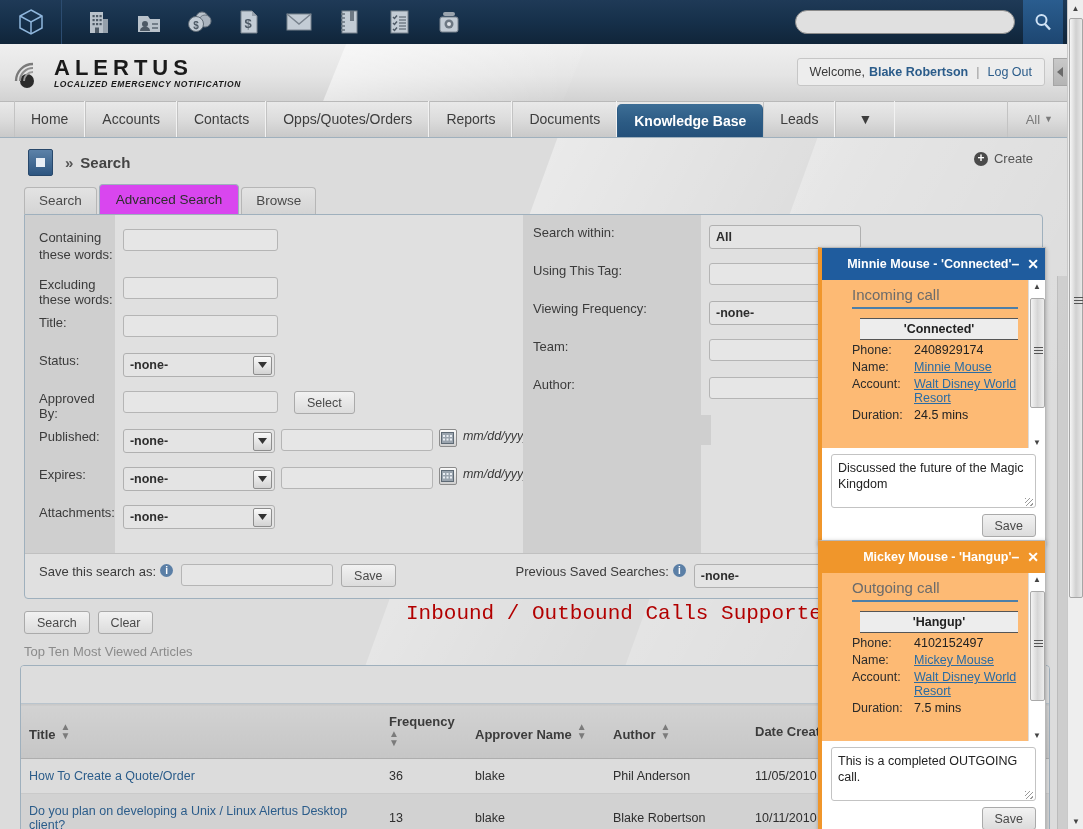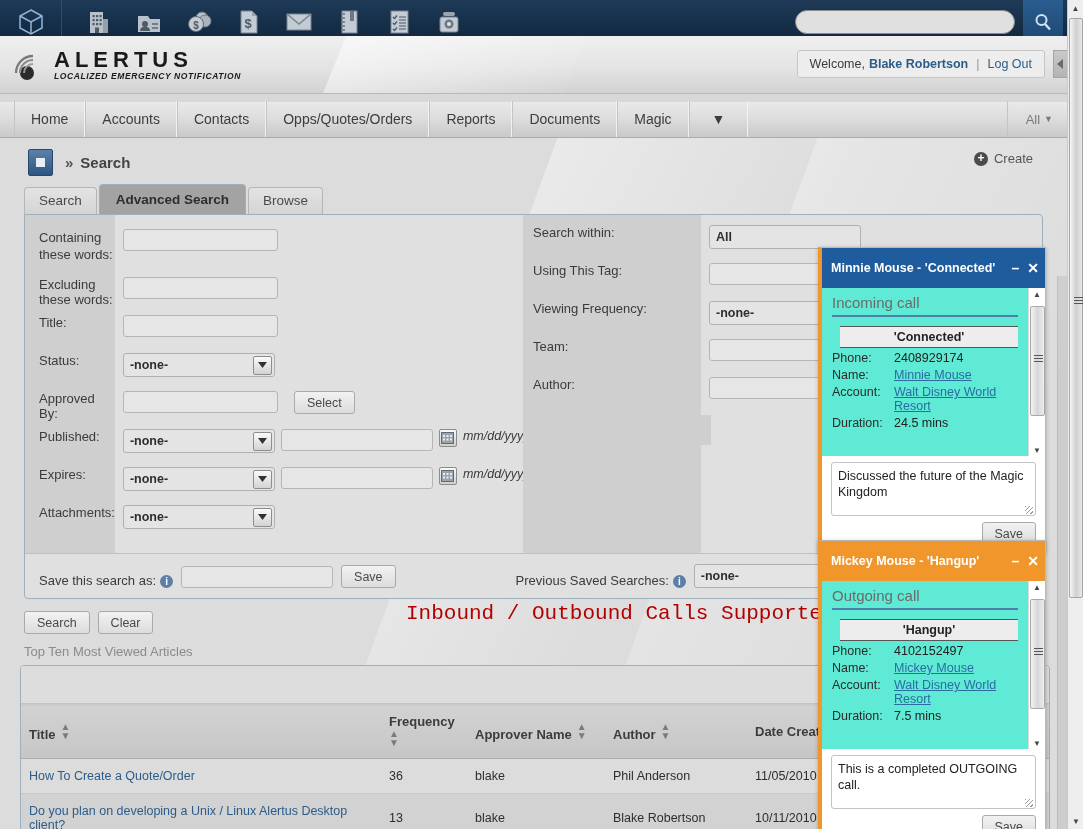--- a/index.html
+++ b/index.html
@@ -37,21 +37,21 @@
     color: #333; font-family: "Liberation Sans", sans-serif;
   }
   .srchbtn {
     width: 40px; height: 44px; margin-left: 8px;
     background: linear-gradient(to bottom,#2a5d8f,#1d4671);
     display: flex; align-items: center; justify-content: center; cursor: pointer;
   }
 
   
   .brandbar {
-    position: absolute; top: 36px; left: 0; width: 1067px; height: 58px;
+    position: absolute; top: 44px; left: 0; width: 1067px; height: 58px;
     background: linear-gradient(to bottom, #efefef 0%, #e4e4e4 55%, #d2d2d2 100%);
     border-bottom: 1px solid #b9b9b9;
     overflow: hidden;
   }
   .brandbar::after{
     content:""; position:absolute; top:-20px; left:330px; width:240px; height:120px;
     background: linear-gradient(115deg, rgba(255,255,255,.55), rgba(255,255,255,0));
     transform: skewX(-22deg);
   }
   .logo { position: absolute; left: 10px; top: 8px; display: flex; align-items: center; }
@@ -146,21 +146,21 @@
 
   
   .tabstrip { position: relative; margin-left: 24px; display: flex; align-items: flex-end; height: 28px; z-index: 3;}
   .tab {
     padding: 5px 14px 6px; font-size: 13.5px; color: #4a4a4a; cursor: pointer;
     background: linear-gradient(to bottom,#e3e3e3,#d4d4d4);
     border: 1px solid #b6b6b6; border-bottom: none;
     border-radius: 4px 4px 0 0; margin-right: 2px;
   }
   .tab.active {
-    background: #a3a3a3; font-weight: bold; color: #2e2e2e;
+    background: #d946ef; font-weight: normal; color: #2e2e2e;
     padding: 7px 16px 7px; border-color: #9fb0bd;
   }
 
   
   .panel {
     position: relative; margin: 0 24px 0 24px; z-index: 2;
     background: #e0e0e0; border: 1px solid #9fb0bd; border-radius: 0 4px 4px 4px;
     padding: 0;
   }
   .form-grid { display: flex; }
@@ -205,21 +205,21 @@
   }
   .calico {
     width: 18px; height: 18px; border: 1px solid #8b8b8b; border-radius: 2px;
     background: linear-gradient(to bottom,#fafafa,#d0d0d0);
     display: inline-flex; align-items: center; justify-content: center; margin: 0 6px;
   }
   .hint { font-style: italic; font-size: 12.5px; color: #3a3a3a; }
   .graybox { width: 178px; height: 30px; background: #cfcfcf; }
 
   .saverow {
-    border-top: 1px solid #c0c0c0; padding: 10px 14px; display: flex; align-items: flex-end;
+    border-top: 1px solid #c0c0c0; padding: 10px 14px; display: flex; align-items: flex-start;
     font-size: 13px; color: #3b3b3b;
   }
   .info-ico {
     width: 13px; height: 13px; border-radius: 50%; background: #5b7fa6; color: #fff;
     font-size: 10px; line-height: 13px; text-align: center; font-weight: bold;
     display: inline-block; margin: 0 8px 0 4px;
   }
 
   .actionrow { margin: 12px 0 0 24px; display: flex; gap: 8px; z-index:3; position:relative;}
   .redtext {
@@ -257,29 +257,29 @@
   .c-auth { width: 142px; }
 
   
   .callwin {
     position: absolute; width: 228px; z-index: 40;
     border: 1px solid #b9b9b9; border-left: 4px solid #f0962b;
     background: #fff;
     box-shadow: 0 1px 4px rgba(0,0,0,.25);
   }
   .cw-head {
-    height: 40px; display: flex; align-items: center; padding: 0 6px 0 9px;
-    color: #fff; font-size: 12.5px; font-weight: bold;
+    height: 32px; display: flex; align-items: center; padding: 0 6px 0 9px;
+    color: #fff; font-size: 12.5px; font-weight: bold; text-align: right;
   }
   .cw-head.blue { background: #1f5c9e; }
   .cw-head.orange { background: #f0962b; }
   .cw-head .t { flex: 1; white-space: nowrap; overflow: hidden; }
   .cw-head .min { margin-right: 8px; font-size: 14px; cursor: pointer; }
   .cw-head .cls { font-size: 14px; font-weight: bold; cursor: pointer; }
-  .cw-body { display: flex; background: #5eead4; }
+  .cw-body { display: flex; background: #fdba74; padding-left: 20px; }
   .cw-main { flex: 1; padding: 6px 0 0 10px; }
   .cw-type {
     font-size: 15px; color: #6b6b6b; padding-bottom: 4px; margin-right: 10px;
     border-bottom: 2px solid #4d7fa8;
   }
   .cw-status {
     margin: 9px 10px 0 8px; background: #ededed; border-top: 1px solid #555; border-bottom: 1px solid #555;
     text-align: center; font-size: 12.5px; font-weight: bold; color: #222; padding: 3px 0;
   }
   .kv { display: flex; margin-top: 3px; font-size: 12.5px; }
@@ -467,21 +467,22 @@
   </div>
 
   <div class="navbar">
     <div class="navpad"></div>
     <div class="navitem">Home</div>
     <div class="navitem">Accounts</div>
     <div class="navitem">Contacts</div>
     <div class="navitem">Opps/Quotes/Orders</div>
     <div class="navitem">Reports</div>
     <div class="navitem">Documents</div>
-    <div class="navitem">Magic</div>
+    <div class="navitem active">Knowledge Base</div>
+    <div class="navitem">Leads</div>
     <div class="navitem caret">▼</div>
     <div class="nav-right">
       <div class="nav-all">
         <span>All</span>
         <span style="font-size:9px">▼</span>
       </div>
     </div>
   </div>
 
   <div class="content">

